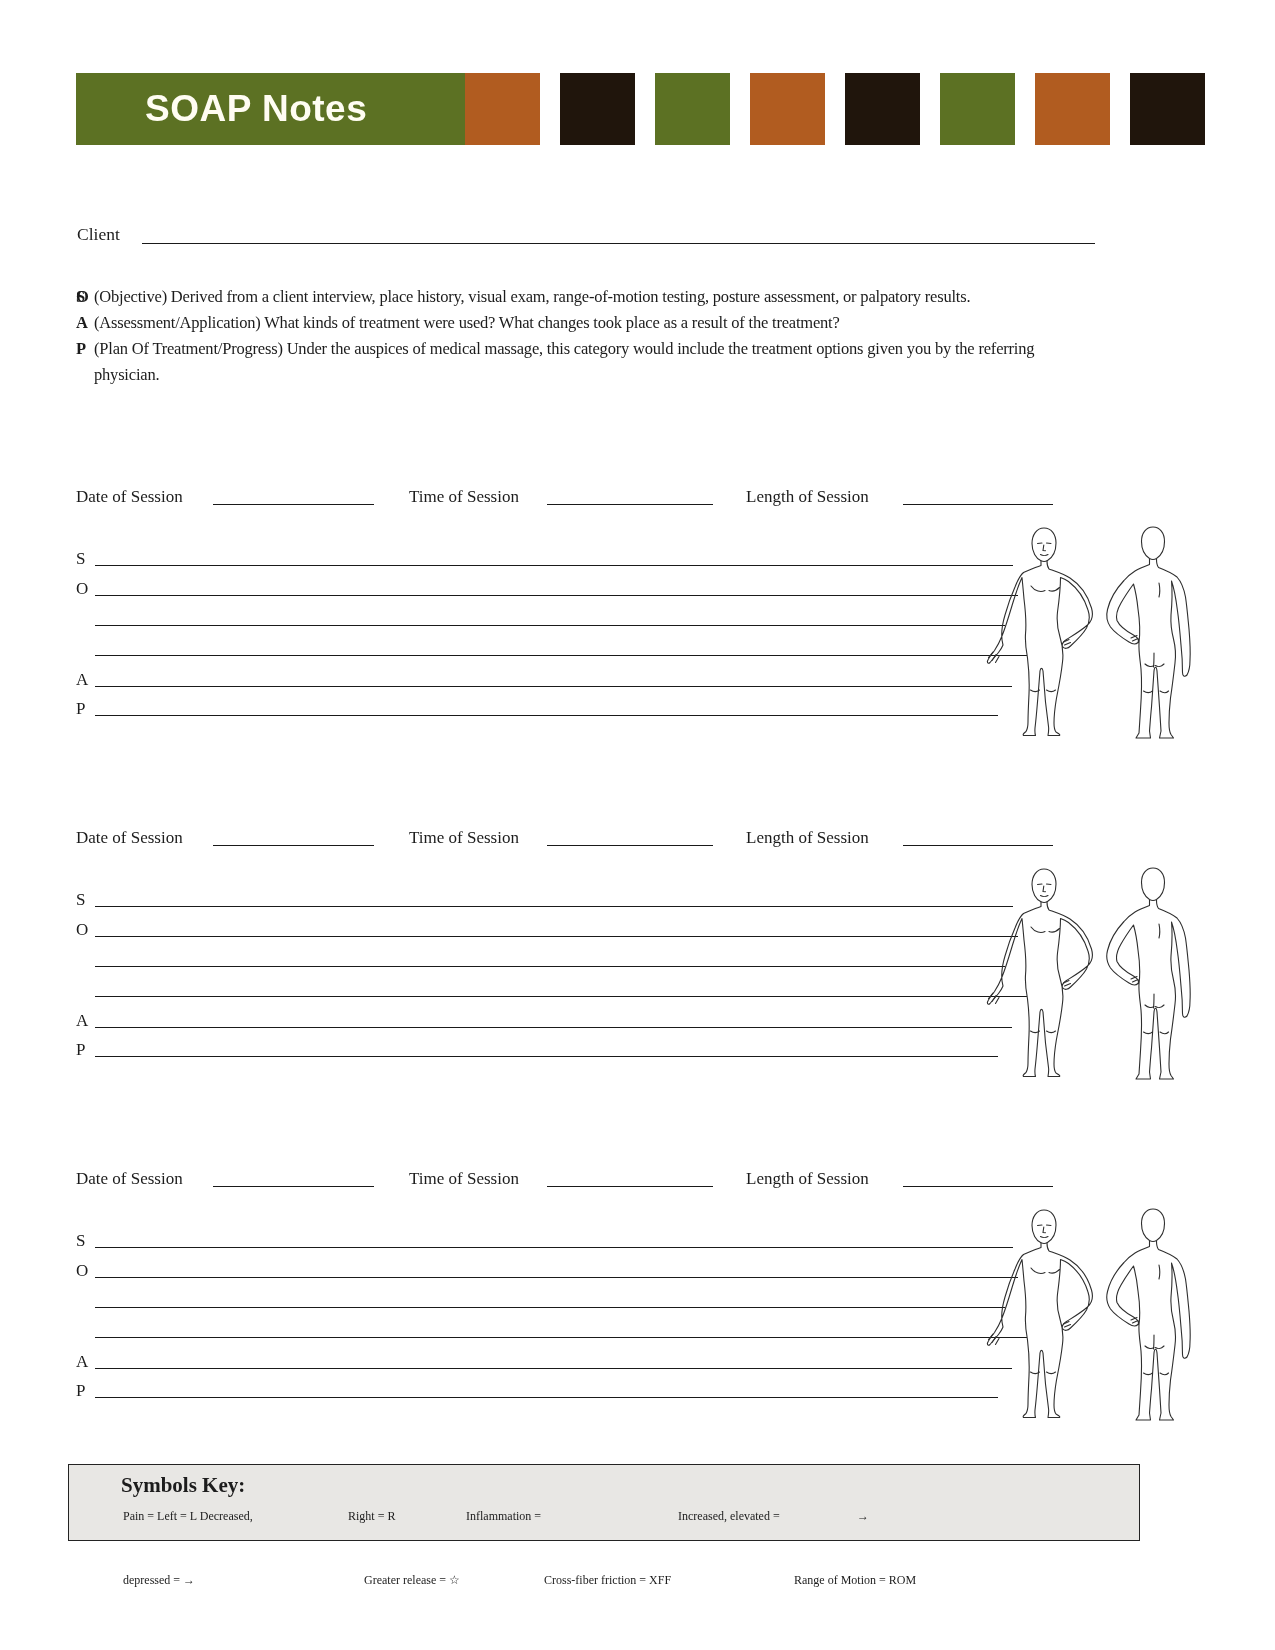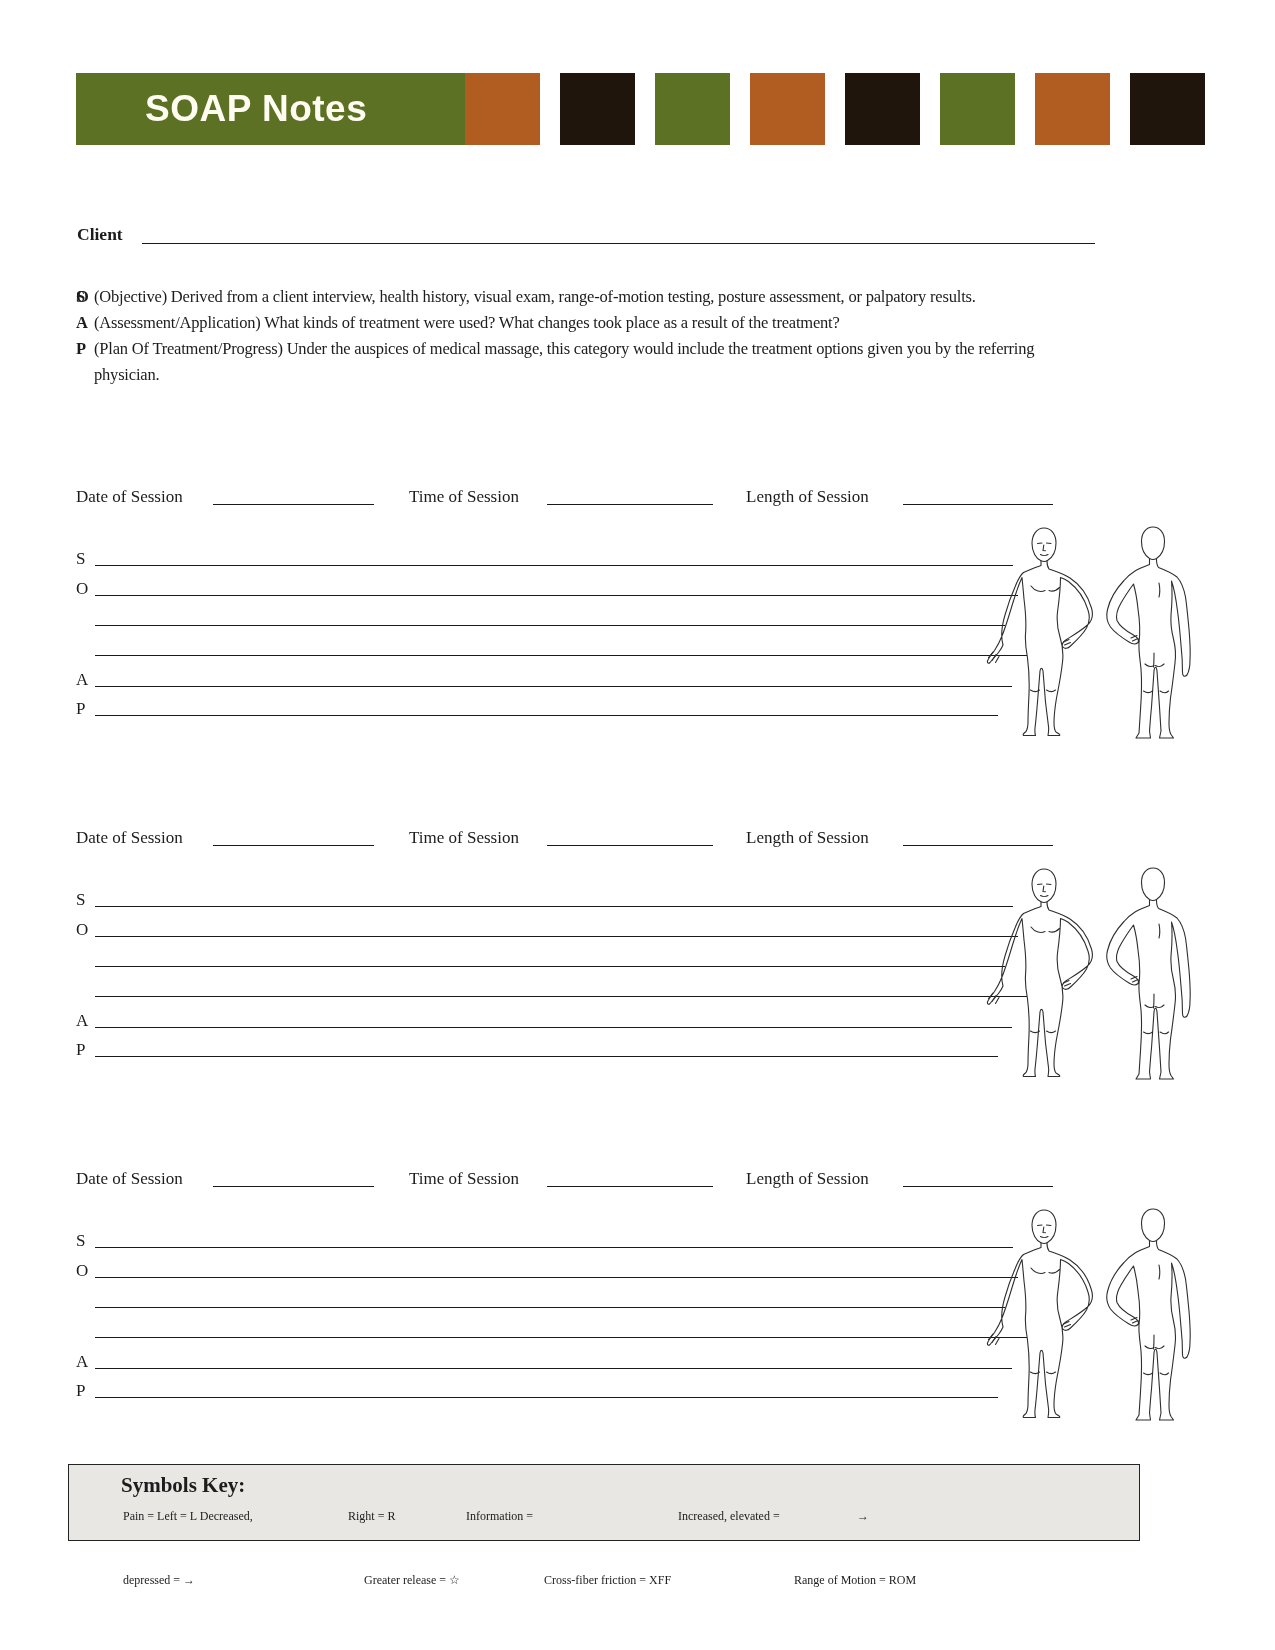--- a/index.html
+++ b/index.html
@@ -7,21 +7,21 @@
         font-family:"Liberation Serif","DejaVu Serif",serif;color:#1c1c1c;overflow:hidden;}
 
   
   .title-block{position:absolute;left:76px;top:73px;width:361px;height:72px;padding-left:45px;}
   .title-text{font-family:"Liberation Sans","DejaVu Sans",sans-serif;font-weight:bold;
               font-size:37px;color:#fffdf2;line-height:72px;padding-left:24px;display:block;
               letter-spacing:0.5px;}
   .sq{position:absolute;top:73px;width:75px;height:72px;}
 
   
-  .client-label{position:absolute;left:77px;top:224px;font-size:17.5px;font-weight:bold;}
+  .client-label{position:absolute;left:77px;top:224px;font-size:17.5px;}
   .client-line{position:absolute;left:142px;top:227px;width:953px;height:16px;
                border-bottom:1.3px solid #1a1a1a;}
 
   
   .legend{position:absolute;left:76px;top:284px;width:1000px;}
   .legend-item{position:relative;padding-left:18px;font-size:16.5px;line-height:26px;
                letter-spacing:-0.2px;}
   .legend-item b{position:absolute;left:0;top:0;}
 
   
@@ -85,21 +85,21 @@
 
   <span class="client-label">Client</span>
   <div class="client-line"></div>
 
   <section class="legend">
     <div class="legend-item">
       <b>S</b>
     </div>
     <div class="legend-item">
       <b>O</b>
-      <span>(Objective) Derived from a client interview, health history, visual exam, range-of-motion testing, posture assessment, or palpatory results.</span>
+      <span>(Objective) Derived from a client interview, place history, visual exam, range-of-motion testing, posture assessment, or palpatory results.</span>
     </div>
     <div class="legend-item">
       <b>A</b>
       <span>(Assessment/Application) What kinds of treatment were used? What changes took place as a result of the treatment?</span>
     </div>
     <div class="legend-item">
       <b>P</b>
       <span>(Plan Of Treatment/Progress) Under the auspices of medical massage, this category would include the treatment options given you by the referring physician.</span>
     </div>
   </section>
@@ -218,21 +218,21 @@
       </svg>
     <svg class="fig" style="left:1101px;top:45px" width="95" height="215" viewBox="0 0 95 215">
         <use href="#fig-back"></use>
       </svg>
   </section>
 
   <section class="keybox">
     <h2 class="keytitle">Symbols Key:</h2>
     <span class="ki kr1" style="left:54px">Pain = Left = L Decreased,</span>
     <span class="ki kr1" style="left:279px">Right = R</span>
-    <span class="ki kr1" style="left:397px">Information =</span>
+    <span class="ki kr1" style="left:397px">Inflammation =</span>
     <span class="ki kr1" style="left:609px">Increased, elevated =</span>
     <span class="ki kr1" style="left:788px">→</span>
     <span class="ki kr2" style="left:54px">depressed = →</span>
     <span class="ki kr2" style="left:295px">Greater release = ☆</span>
     <span class="ki kr2" style="left:475px">Cross-fiber friction = XFF</span>
     <span class="ki kr2" style="left:725px">Range of Motion = ROM</span>
   </section>
 
 </div>
 

